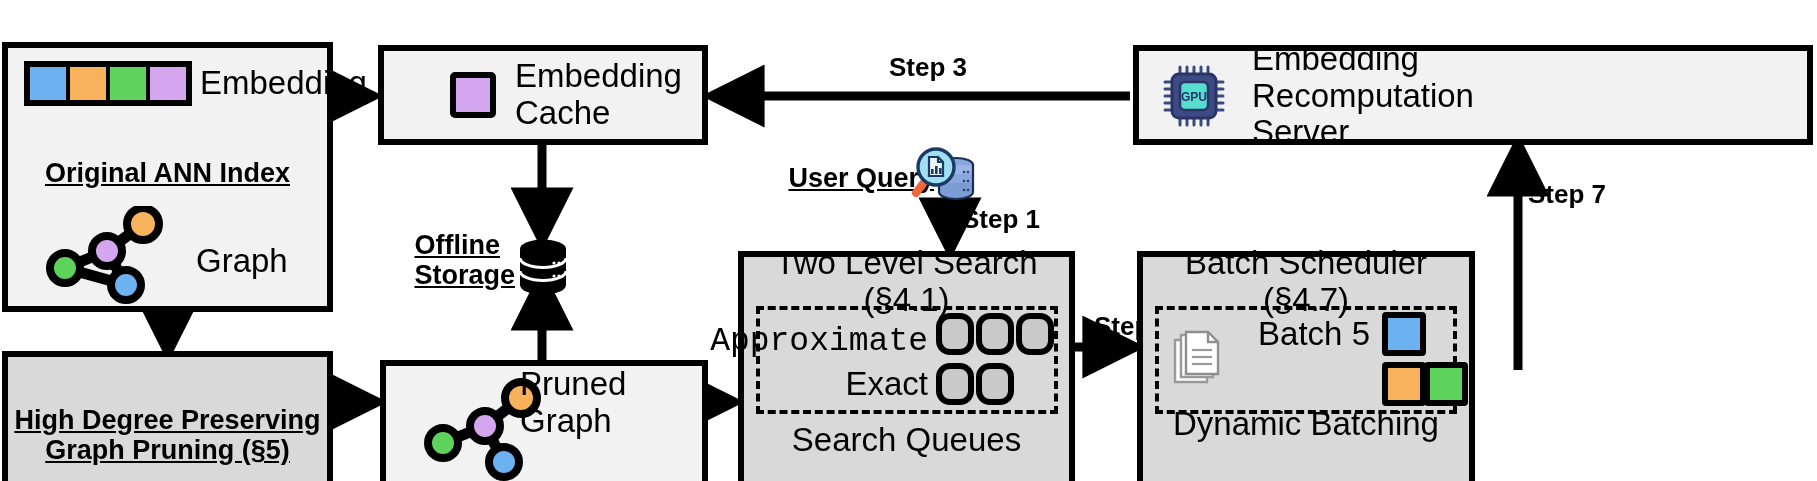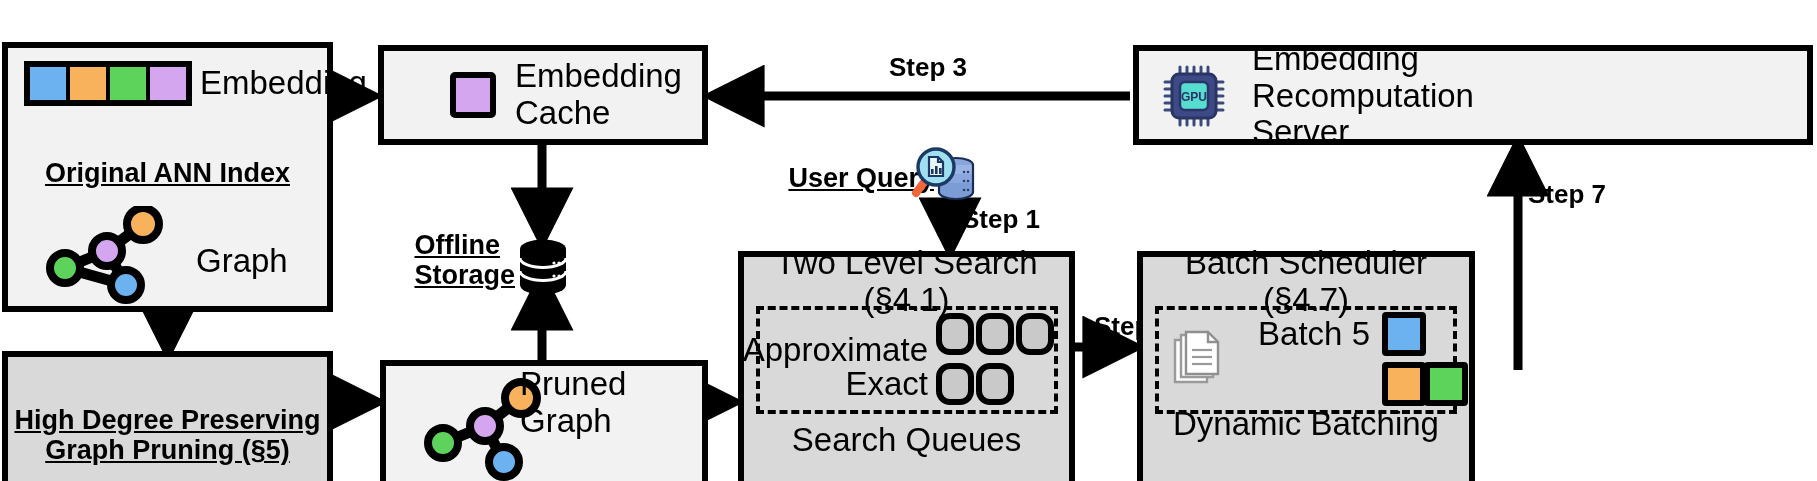--- a/index.html
+++ b/index.html
@@ -213,21 +213,21 @@
     <rect x="29" y="23" width="2.6" height="8" fill="#1b3a63"></rect>
     <rect x="33" y="25" width="2.6" height="6" fill="#1b3a63"></rect>
   </svg>
   <div class="lbl t-step vcenter left" style="left:962px; top:165px; width:110px; height:30px;">Step 1</div>
 
   <div class="box shaded" style="left:738px; top:211px; width:337px; height:268px;"></div>
   <div class="lbl t-title vcenter center" style="left:744px; top:222px; width:325px; height:40px;">Two Level Search (§4.1)</div>
 
   <div class="dashed" style="left:756px; top:266px; width:302px; height:108px;"></div>
 
-  <div class="lbl t-title vcenter right" style="left:760px; top:288px; width:168px; height:44px; text-align:right;">Approximate</div>
+  <div class="lbl t-title vcenter right" style="left:760px; top:280px; width:168px; height:44px; text-align:right;font-family:Liberation Mono, monospace;">Approximate</div>
   <div class="slot" style="left:936px; top:273px; width:38px; height:42px;"></div>
   <div class="slot" style="left:976px; top:273px; width:38px; height:42px;"></div>
   <div class="slot" style="left:1016px; top:273px; width:38px; height:42px;"></div>
 
   <div class="lbl t-title vcenter right" style="left:760px; top:322px; width:168px; height:44px; text-align:right;">Exact</div>
   <div class="slot" style="left:936px; top:323px; width:38px; height:42px;"></div>
   <div class="slot" style="left:976px; top:323px; width:38px; height:42px;"></div>
 
   <div class="lbl t-title vcenter center" style="left:744px; top:380px; width:325px; height:40px;">Search Queues</div>
 

